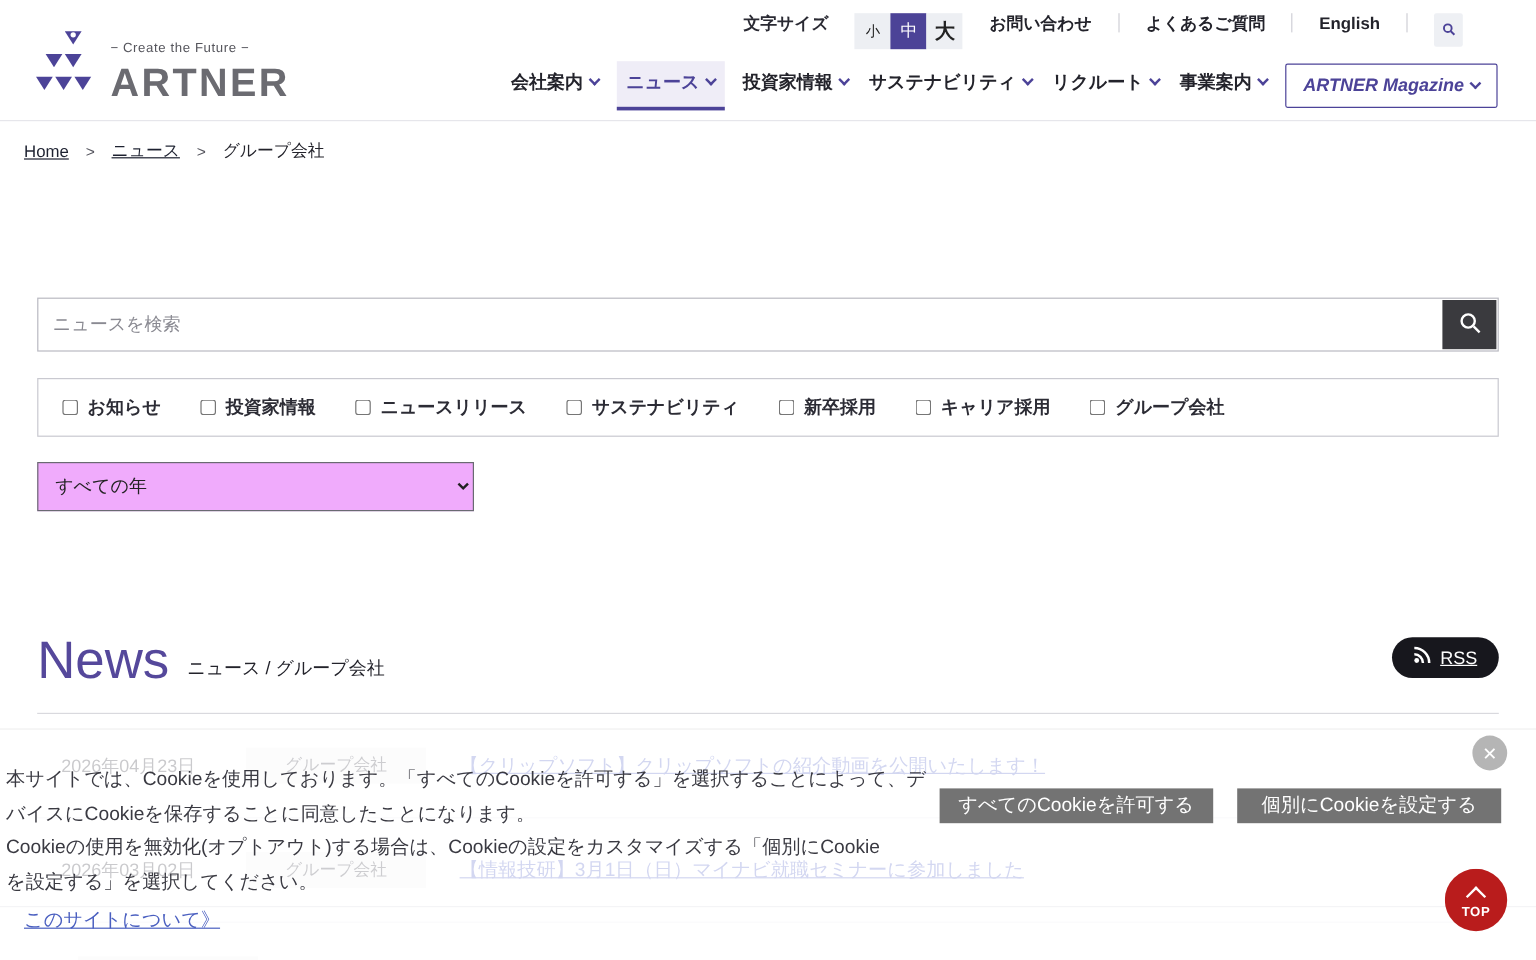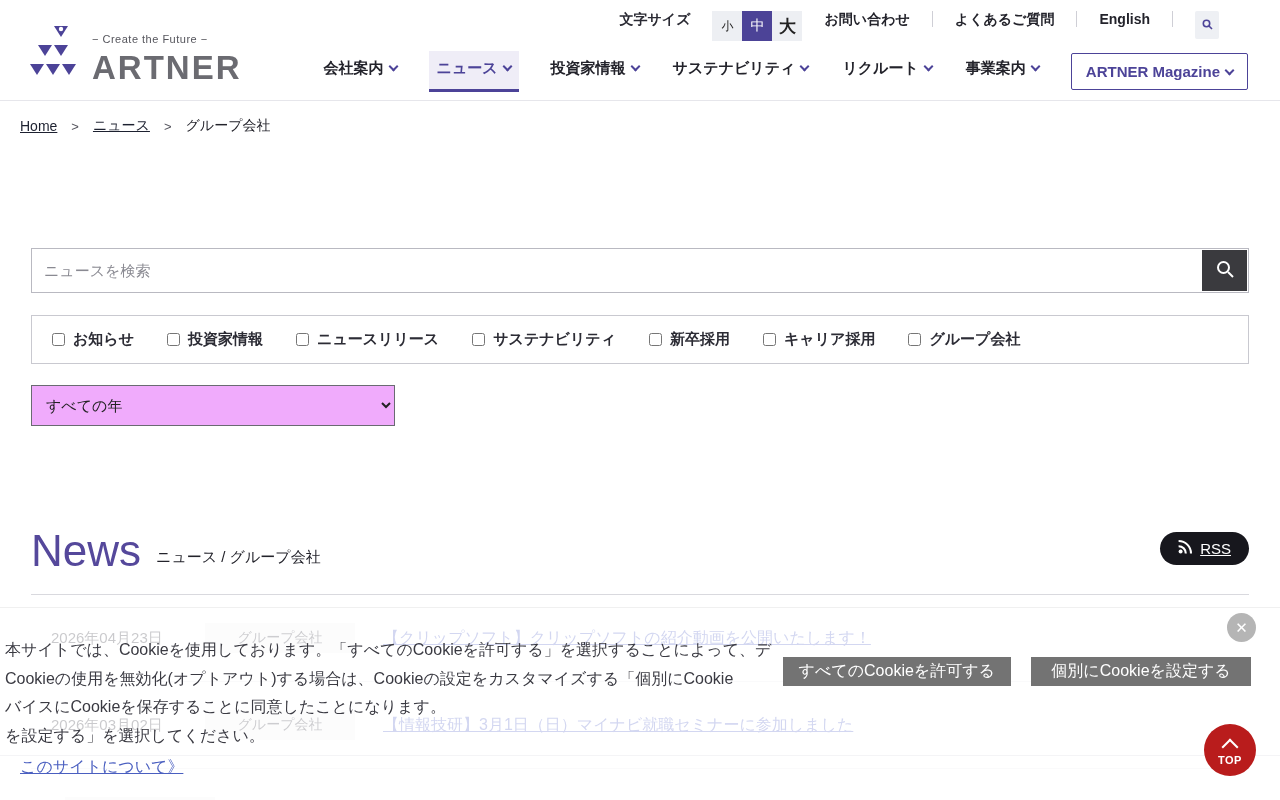--- a/index.html
+++ b/index.html
@@ -17,28 +17,28 @@
   .fs-group { display:flex; }
   .fs-btn { width:30px; height:30px; display:flex; align-items:center; justify-content:center;
     background:#edeff3; color:#222; cursor:pointer; }
   .fs-btn.small { font-size:12px; }
   .fs-btn.active { background:#4c4397; color:#fff; font-size:14px; }
   .fs-btn.large { font-size:17px; font-weight:bold; }
   .util-link { color:#23232b; font-weight:bold; text-decoration:none; font-size:14px; }
   .util-sep { width:1px; height:16px; background:#cfcfd6; }
   .mini-search-box { width:24px; height:28px; background:#eef0f4; border-radius:2px;
     display:flex; align-items:center; justify-content:center; cursor:pointer; }
-  .nav { position:absolute; right:32px; bottom:8px; display:flex; align-items:center; gap:30px; }
+  .nav { position:absolute; right:32px; bottom:8px; display:flex; align-items:center; gap:13px; }
   .nav-item { font-size:15px; font-weight:bold; color:#23232b; cursor:pointer; position:relative;
     padding:8px 2px 14px 2px; }
   .chev { display:inline-block; width:7px; height:7px; border-right:2px solid #4c4398;
     border-bottom:2px solid #4c4398; transform:rotate(45deg); margin-left:6px; vertical-align:3px; }
   .nav-item.current { color:#4c4398; background:#efedf7; padding:8px 8px 11px 8px; border-bottom:3px solid #4c4398; }
   .magazine-btn { border:1px solid #4c4398; border-radius:2px; color:#4c4398; font-weight:bold;
-    font-size:15px; padding:9px 14px; cursor:pointer; }
+    font-size:15px; padding:9px 14px; cursor:pointer;font-style:italic; }
 
   
   .breadcrumb { display:flex; align-items:center; gap:14px; padding:16px 20px; font-size:14px; }
   .bc-link { color:#1d2130; text-decoration:underline; cursor:pointer; }
   .bc-sep { color:#55555e; font-size:13px; }
   .bc-current { color:#23232b; }
 
   
   .search-wrap { position:relative; margin:97px 31px 0 31px; height:45px; }
   .search-input { width:100%; height:45px; border:1px solid #b9b9c1; padding:0 60px 0 12px;
@@ -248,22 +248,22 @@
 
     </div>
   </div>
 
   <div class="footer-line"></div>
 
   
   <div class="cookie-banner">
     <div class="cookie-text">
       <div>本サイトでは、Cookieを使用しております。「すべてのCookieを許可する」を選択することによって、デ</div>
+      <div>バイスにCookieを保存することに同意したことになります。</div>
       <div>Cookieの使用を無効化(オプトアウト)する場合は、Cookieの設定をカスタマイズする「個別にCookie</div>
-      <div>バイスにCookieを保存することに同意したことになります。</div>
       <div>を設定する」を選択してください。</div>
     </div>
     <div class="cookie-btns">
       <button class="cookie-btn">すべてのCookieを許可する</button>
       <button class="cookie-btn">個別にCookieを設定する</button>
     </div>
     <span class="cookie-close">✕</span>
     <a class="cookie-about">このサイトについて》</a>
   </div>
 

